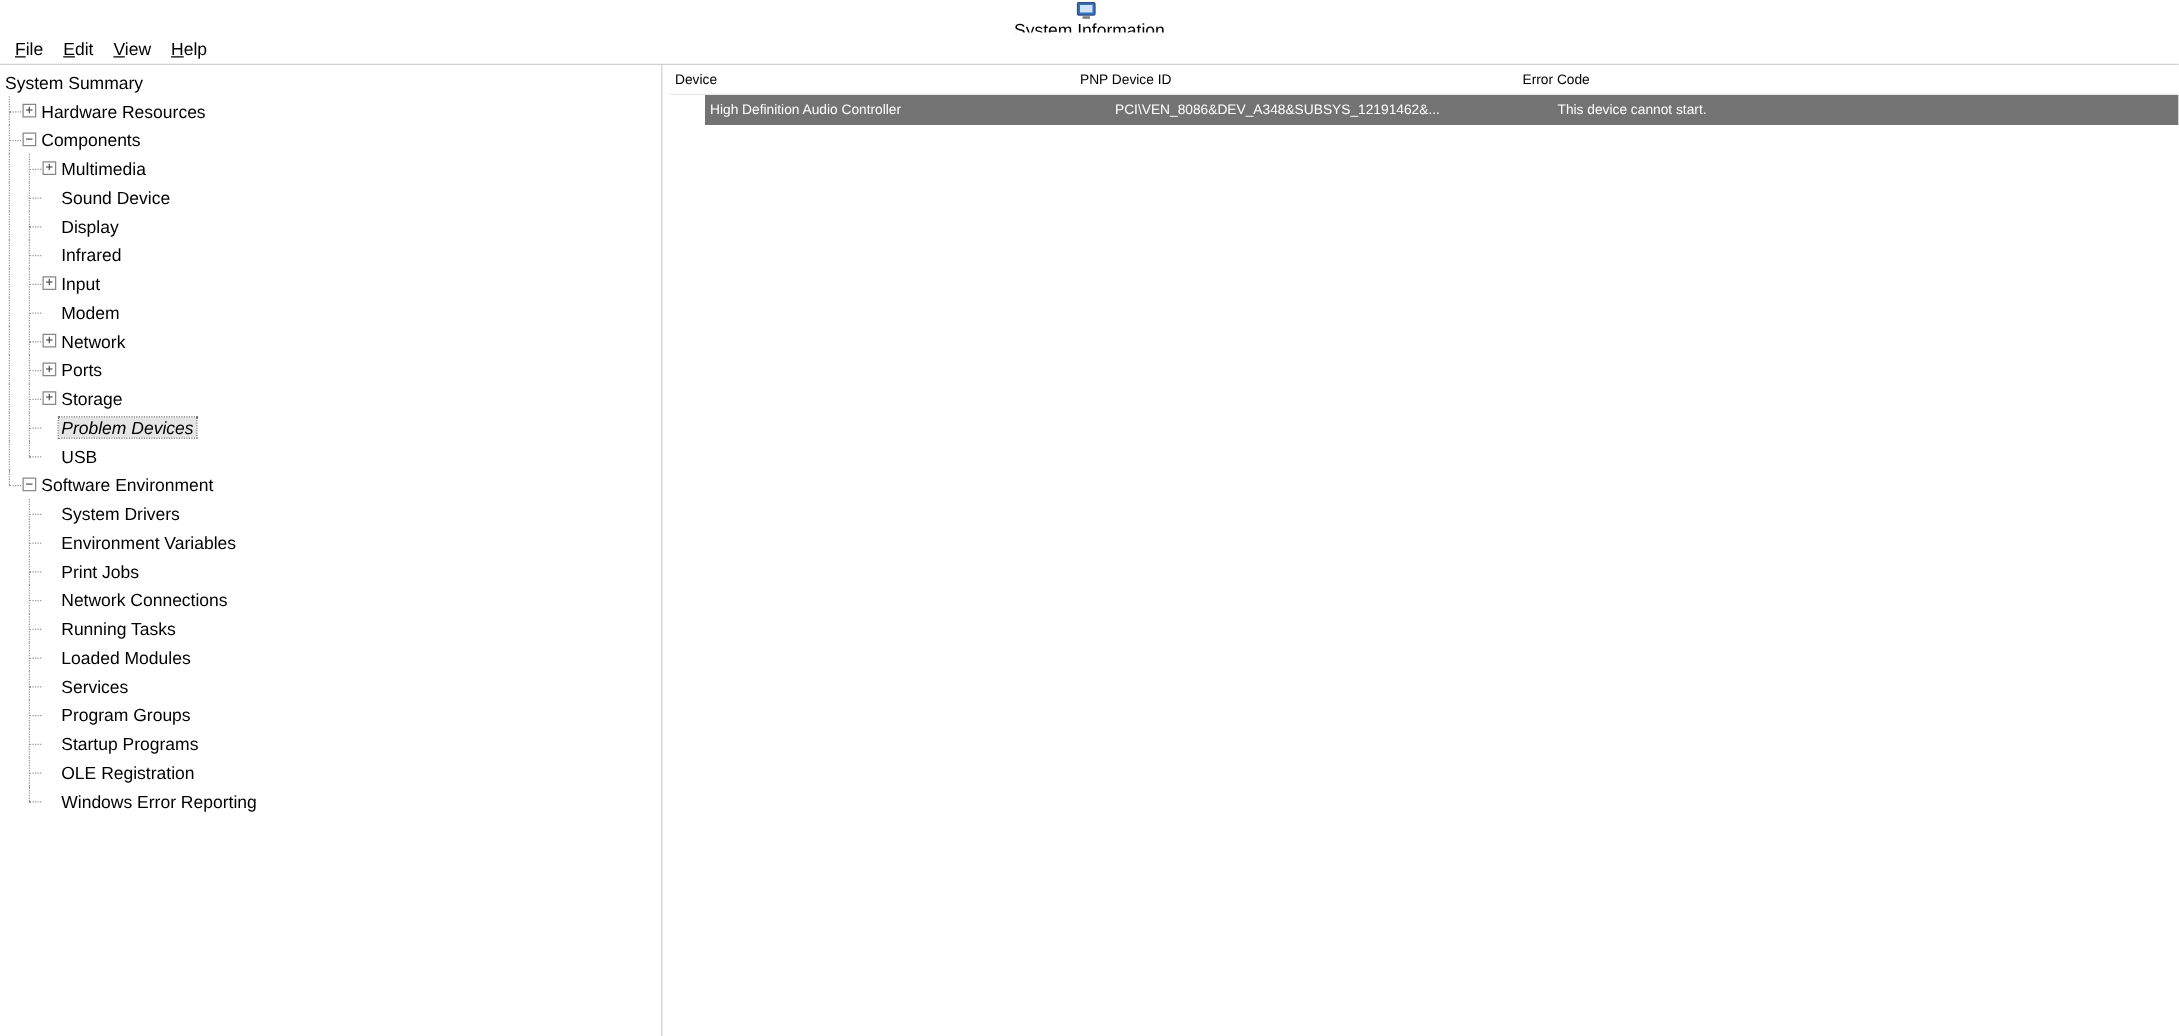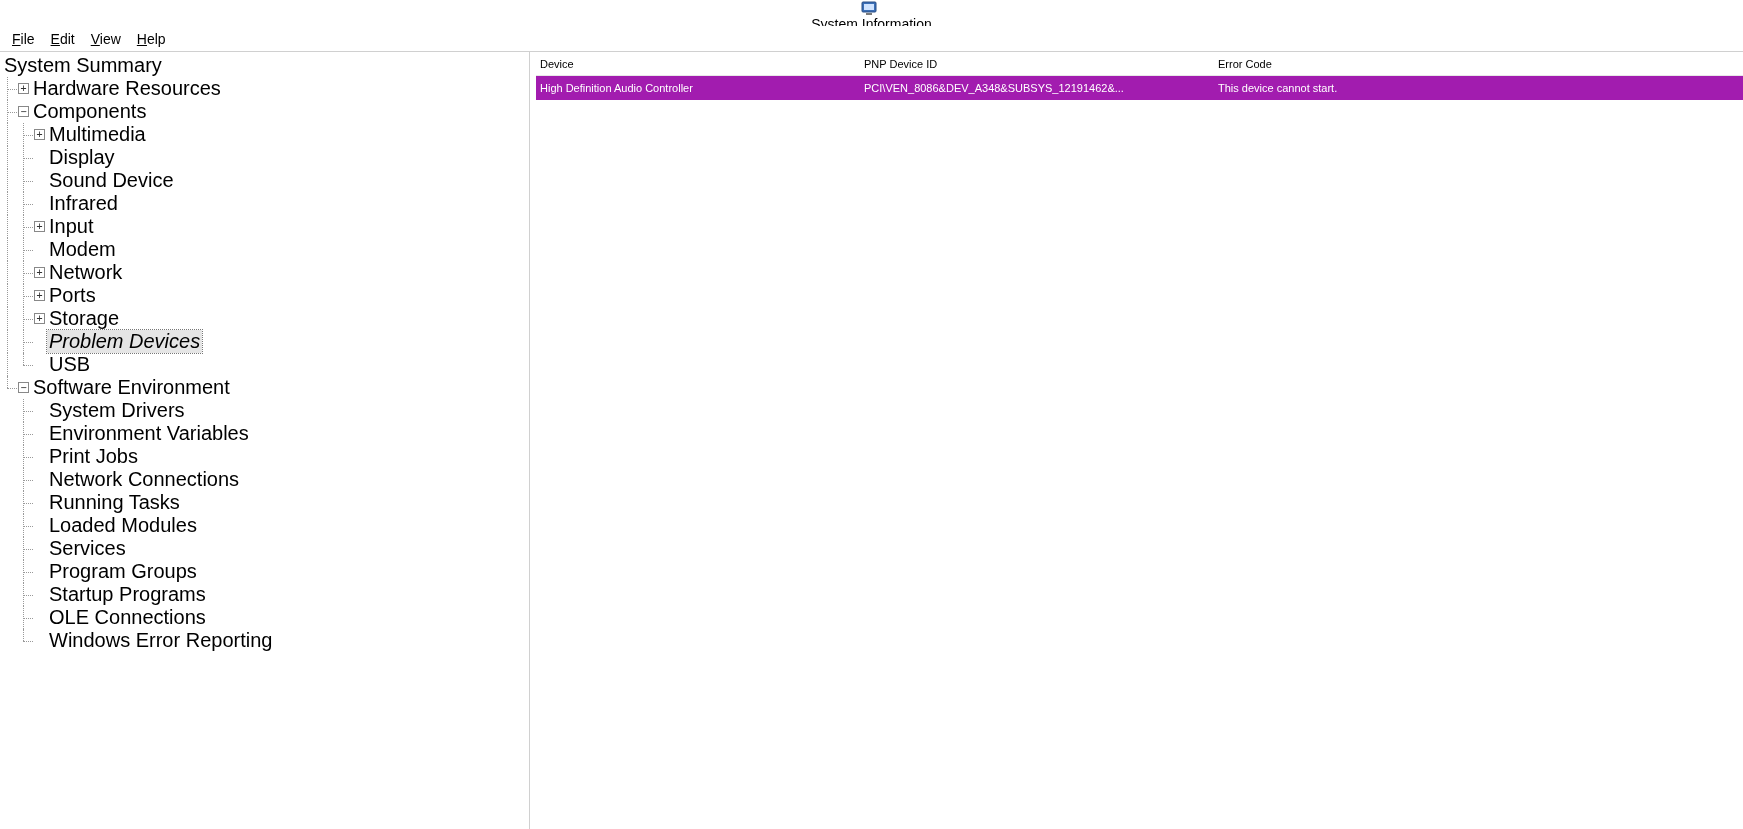--- a/index.html
+++ b/index.html
@@ -81,21 +81,21 @@
     font-size: 10px; line-height: 1;
     margin-right: 2px;
     color: #333;
     background: #fff;
     font-family: monospace;
     flex-shrink: 0;
   }
   .expander.blank { border: none; background: transparent; color: transparent; width:11px; }
   .node-label {
     padding: 0 2px;
-    font-size: 20px;
+    font-size: 14px;
   }
   .node-label.selected {
     background: #e5e5e5;
     outline: 1px dotted #777;
     font-style: italic;
   }
   
   .indent {
     display:inline-block;
     width: 16px;
@@ -139,21 +139,21 @@
     display: flex;
     height: 24px;
     align-items: center;
   }
   .grid-header { border-bottom: 1px solid #e8e8e8; }
   .col { overflow: hidden; text-overflow: ellipsis; white-space: nowrap; padding: 0 4px; font-size:11px;}
   .col.device { width: 324px; }
   .col.pnp { width: 354px; }
   .col.err { flex: 1; max-width: 258px;}
   .grid-header .col { font-weight: 400; color:#000; }
-  .grid-row.selected { background: #a21caf; color: #fff; }
+  .grid-row.selected { background: #737373; color: #fff; margin-left: 28px; }
   .grid-row.selected .col { color:#fff; }
 </style>
 </head>
 <body>
 
 <div class="titlebar">
   <span class="app-icon">
     <svg width="16" height="16" viewBox="0 0 16 16">
       <rect x="1" y="2" width="14" height="10" rx="1" fill="#3a6fb7" stroke="#2a4e85" stroke-width="1"></rect>
       <rect x="3" y="4" width="10" height="6" fill="#cfe3ff"></rect>
@@ -212,29 +212,29 @@
                     <span class="indent line tee"></span>
                 <span class="expander">+</span>
                 <span class="node-label">Multimedia</span>
               </div>
                 </li>
               <li>
                   <div class="row">
                 <span class="indent line"></span>
                     <span class="indent line tee"></span>
                 <span class="expander blank">.</span>
+                <span class="node-label">Sound Device</span>
+              </div>
+                </li>
+              <li>
+                  <div class="row">
+                <span class="indent line"></span>
+                    <span class="indent line tee"></span>
+                <span class="expander blank">.</span>
                 <span class="node-label">Display</span>
-              </div>
-                </li>
-              <li>
-                  <div class="row">
-                <span class="indent line"></span>
-                    <span class="indent line tee"></span>
-                <span class="expander blank">.</span>
-                <span class="node-label">Sound Device</span>
               </div>
                 </li>
               <li>
                   <div class="row">
                 <span class="indent line"></span>
                     <span class="indent line tee"></span>
                 <span class="expander blank">.</span>
                 <span class="node-label">Infrared</span>
               </div>
                 </li>
@@ -374,21 +374,21 @@
                     <span class="indent line tee"></span>
                     <span class="expander blank">.</span>
                 <span class="node-label">Startup Programs</span>
               </div>
                 </li>
               <li>
                   <div class="row">
                 <span class="indent"></span>
                     <span class="indent line tee"></span>
                     <span class="expander blank">.</span>
-                <span class="node-label">OLE Connections</span>
+                <span class="node-label">OLE Registration</span>
               </div>
                 </li>
               <li>
                   <div class="row">
                 <span class="indent"></span>
                     <span class="indent end"></span>
                     <span class="expander blank">.</span>
                 <span class="node-label">Windows Error Reporting</span>
               </div>
                 </li>

